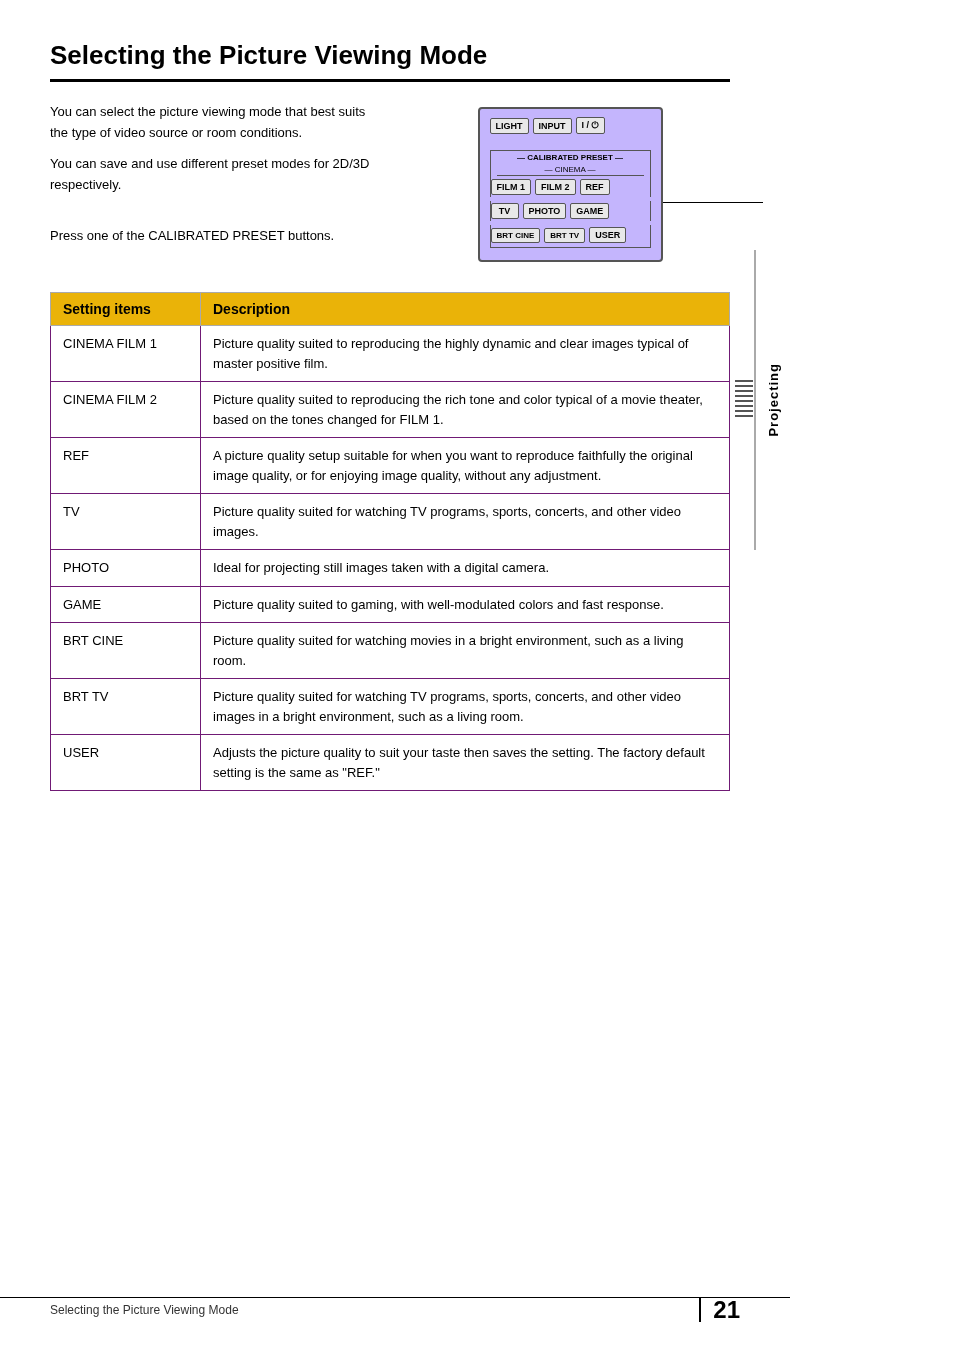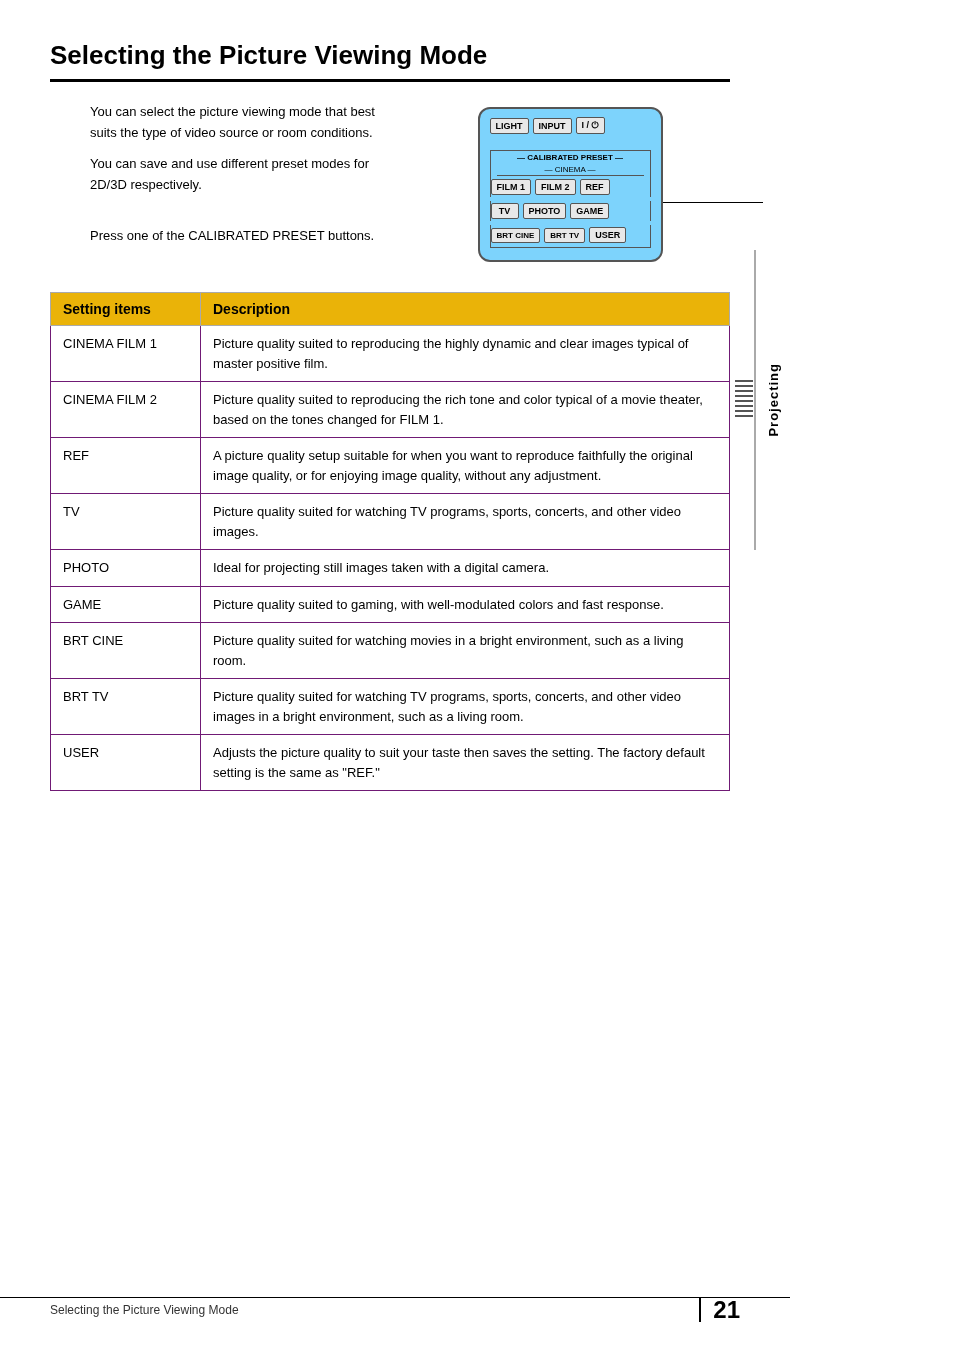--- a/index.html
+++ b/index.html
@@ -37,36 +37,35 @@
     }
 
     .intro-text {
       flex: 1;
       font-size: 13px;
       line-height: 1.6;
     }
 
     .intro-text p {
       margin-bottom: 10px;
-      margin-left: 40px;
     }
 
     .remote-diagram-area {
       flex: 0 0 320px;
       display: flex;
       align-items: flex-start;
       justify-content: center;
       padding-top: 5px;
     }
 
     .remote-panel {
       border: 2px solid #555;
-      border-radius: 12px;
+      border-radius: 4px;
       padding: 8px 10px;
-      background: #7dd3fc;
+      background: #c4b5fd;
       width: 185px;
     }
 
     .remote-row {
       display: flex;
       gap: 4px;
       margin-bottom: 4px;
       align-items: center;
     }
 

